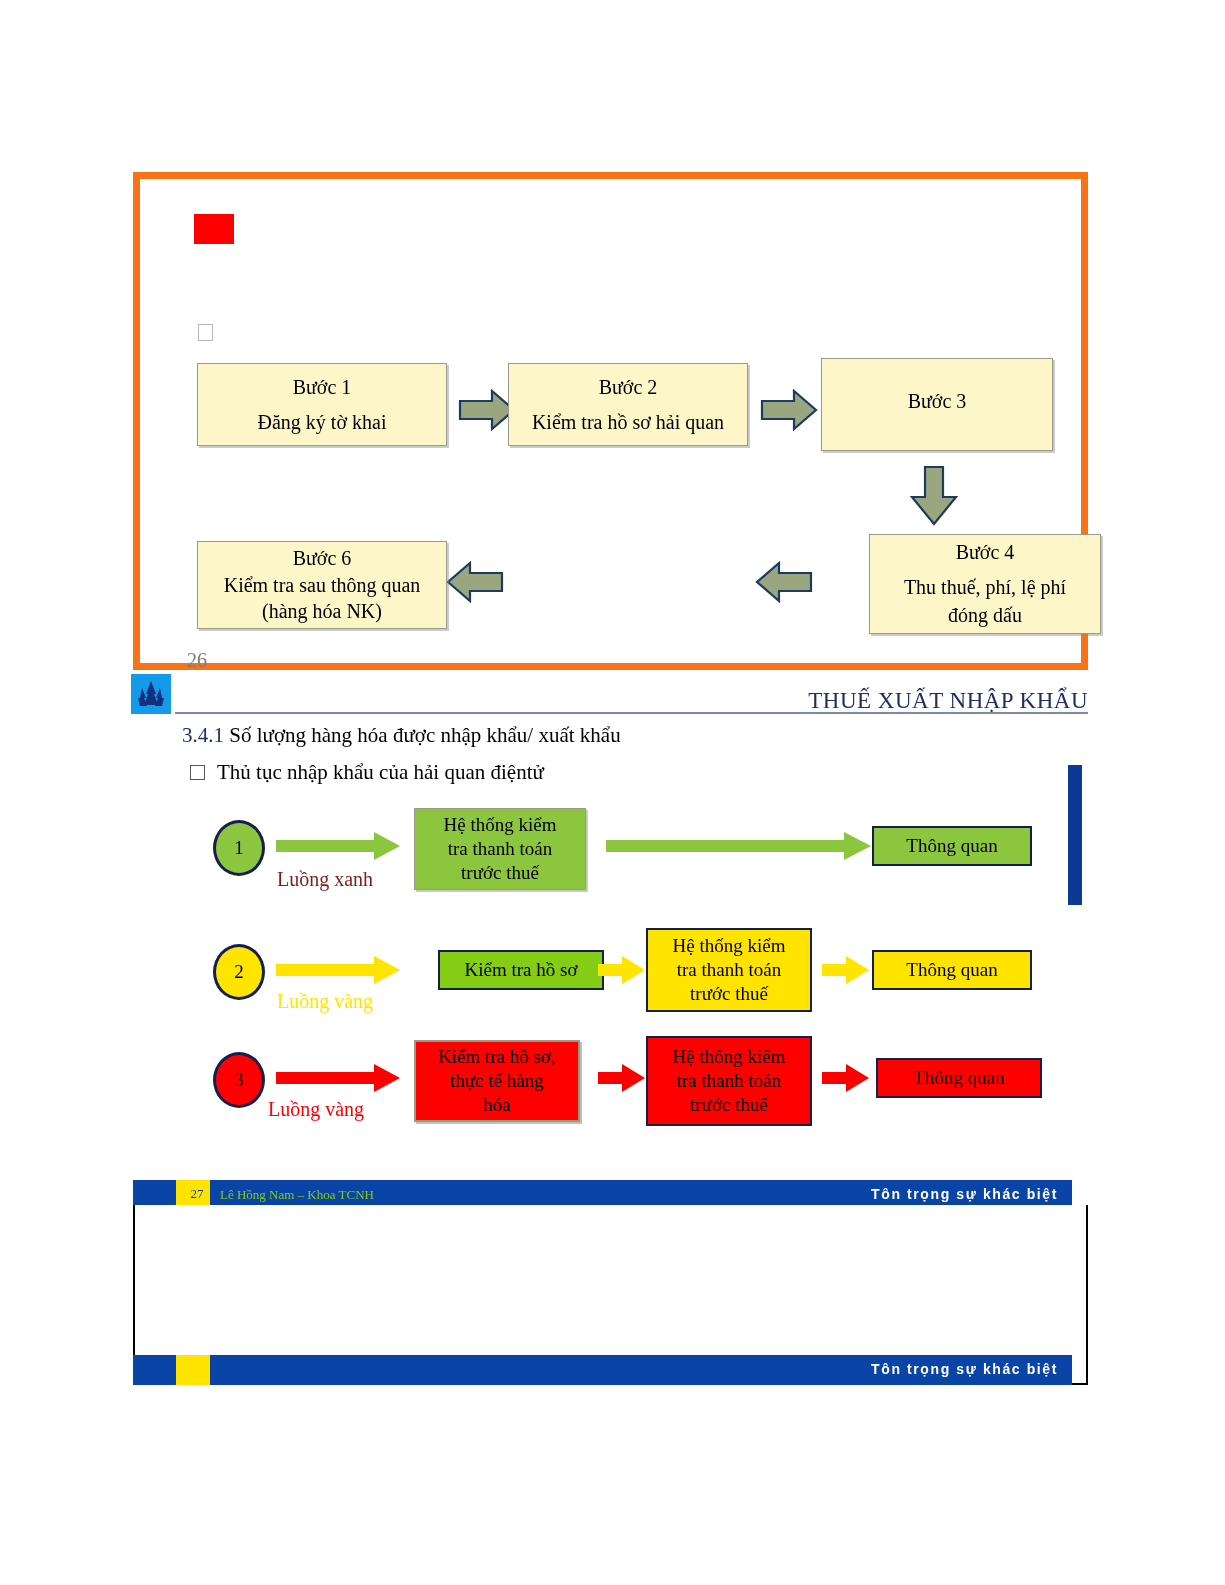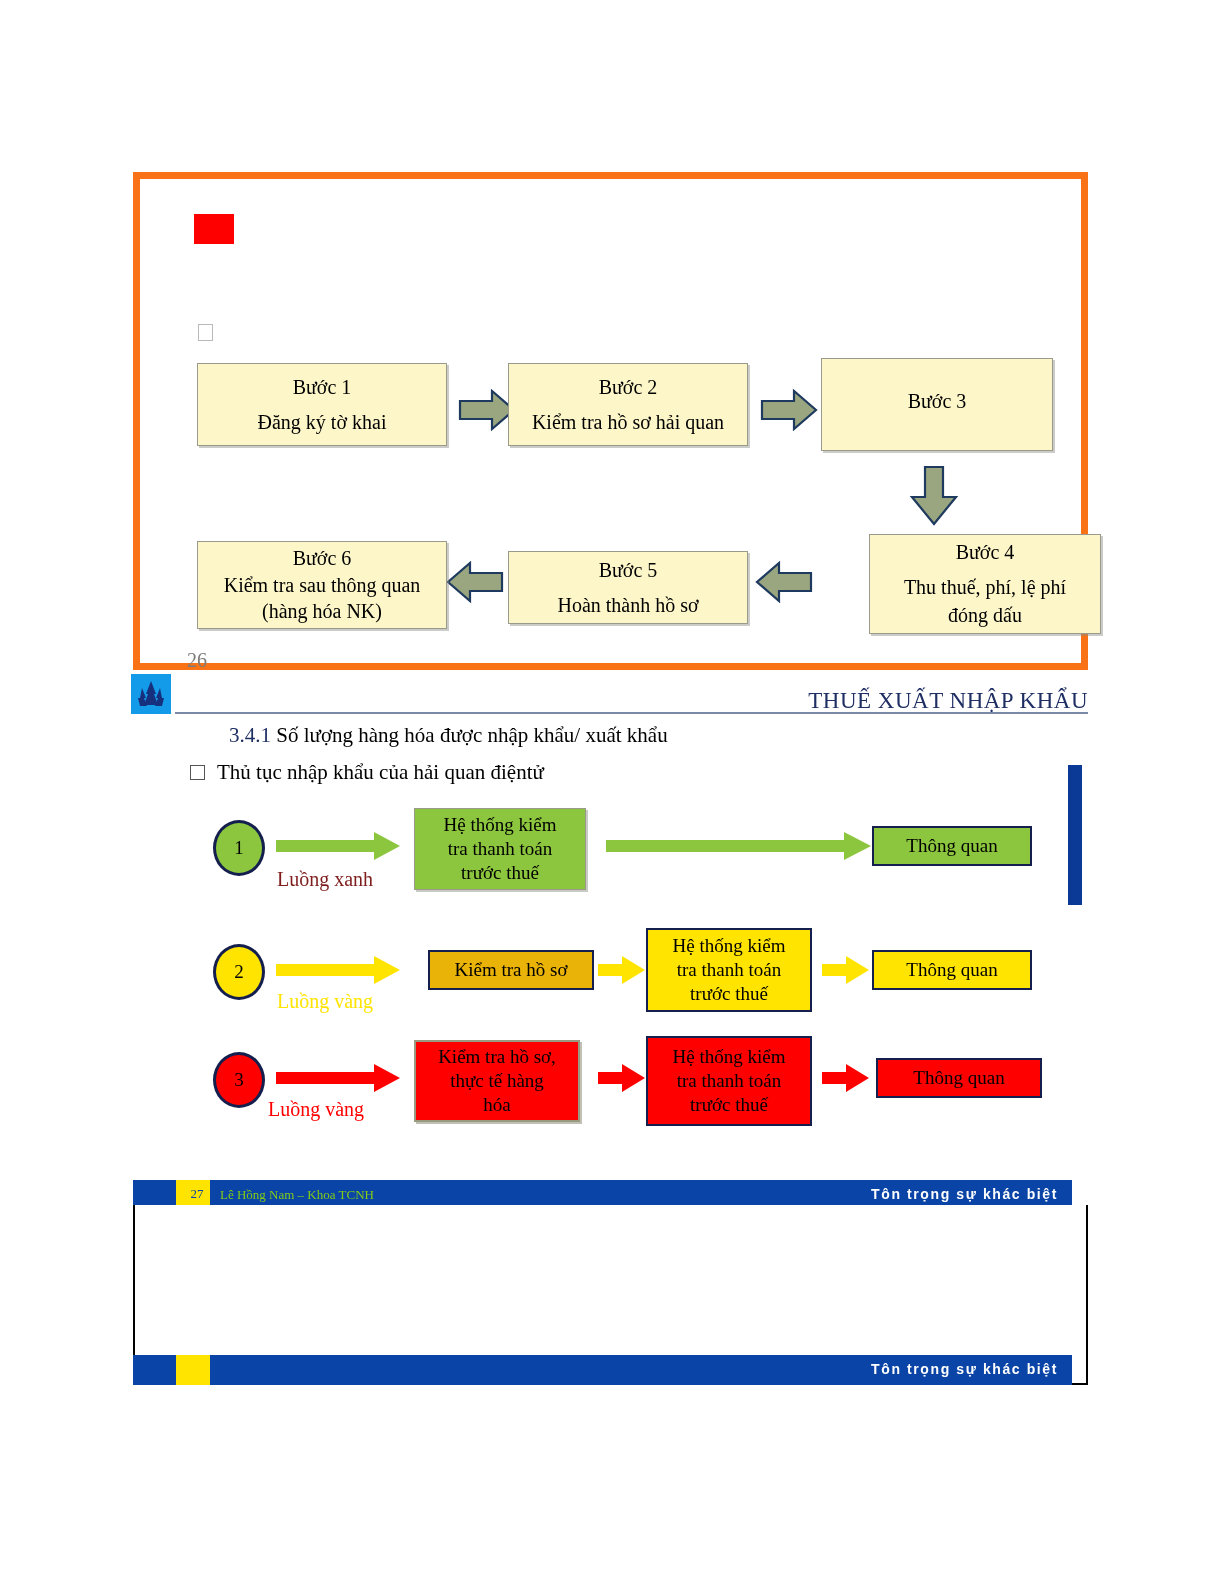--- a/index.html
+++ b/index.html
@@ -21,21 +21,21 @@
   .sg{fill:#9aa67f;stroke:#1f3a5f;stroke-width:2.2;}
 
   #pagenum26{position:absolute;left:47px;top:470px;font-size:20px;color:#7b7b7b;font-family:Liberation Serif, serif;}
 
   
   #logo-badge{position:absolute;left:131px;top:674px;width:40px;height:40px;background:#139ae8;}
   #header-line{position:absolute;left:175px;top:712px;width:913px;height:2px;background:#7a8aa8;}
   #header-title{position:absolute;right:137px;top:688px;font-size:23px;letter-spacing:.5px;color:#1f2f63;font-family:"Liberation Serif",serif;white-space:nowrap;}
 
   
-  #sec-head{position:absolute;left:182px;top:723px;font-size:21px;font-family:"Liberation Serif",serif;white-space:nowrap;margin-left:47px;}
+  #sec-head{position:absolute;left:182px;top:723px;font-size:21px;font-family:"Liberation Serif",serif;white-space:nowrap;}
   #sec-head .num{color:#1f2f63;}
   #sub-bullet-row{position:absolute;left:190px;top:760px;display:flex;align-items:center;gap:12px;font-size:21px;white-space:nowrap;}
   #sub-bullet-row .sqb{display:inline-block;width:13px;height:13px;border:1px solid #555;}
 
   #blue-vbar{position:absolute;left:1068px;top:765px;width:14px;height:140px;background:#0a3a96;}
 
   
   .flow-circle{position:absolute;border:3px solid #141f4e;border-radius:50%;width:46px;height:50px;
      display:flex;align-items:center;justify-content:center;font-size:19px;font-family:"Liberation Serif",serif;}
   .flow-label{position:absolute;font-size:20px;font-family:"Liberation Serif",serif;white-space:nowrap;}
@@ -88,24 +88,20 @@
   <div class="pbox" style="left:681px;top:355px;width:232px;height:100px;margin-left:48px;">
     <span class="ln ttl">Bước  4</span>
     <span class="ln">Thu thuế, phí, lệ phí</span>
     <span class="ln">đóng dấu</span>
   </div>
 
   <svg class="larrow" style="left:615px;top:382px;" width="58" height="42" viewBox="0 0 58 42">
     <polygon class="sg" points="56,12 24,12 24,2 2,21 24,40 24,30 56,30"></polygon>
   </svg>
 
-  <div class="pbox" style="left:368px;top:372px;width:240px;height:73px;">
-    <span class="ln ttl">Bước  5</span>
-    <span class="ln">Hoàn  thành hồ sơ</span>
-  </div>
 
   <svg class="larrow" style="left:306px;top:382px;" width="58" height="42" viewBox="0 0 58 42">
     <polygon class="sg" points="56,12 24,12 24,2 2,21 24,40 24,30 56,30"></polygon>
   </svg>
 
   <div class="pbox" style="left:57px;top:362px;width:250px;height:88px;line-height:1.32;">
     <span class="ln">Bước  6</span>
     <span class="ln">Kiểm tra sau thông quan</span>
     <span class="ln">(hàng hóa NK)</span>
   </div>
@@ -155,21 +151,21 @@
   <span>Thông quan</span>
 </div>
 
 <div class="flow-circle" style="left:213px;top:944px;background:#ffe400;">
   <span>2</span>
 </div>
 <svg style="position:absolute;left:276px;top:956px;" width="125" height="28" viewBox="0 0 125 28">
   <polygon points="0,8 98,8 98,0 124,14 98,28 98,20 0,20" fill="#ffe400"></polygon>
 </svg>
 <div class="flow-label" style="left:277px;top:990px;color:#ffe400;">Luồng vàng</div>
-<div class="fbox" style="left:428px;top:950px;width:166px;height:40px;background:#eab308;border:2.5px solid #141f4e;">
+<div class="fbox" style="left:438px;top:950px;width:166px;height:40px;background:#84cc16;border:2.5px solid #141f4e;">
   <span>Kiểm tra hồ sơ</span>
 </div>
 <svg style="position:absolute;left:598px;top:956px;" width="48" height="28" viewBox="0 0 48 28">
   <polygon points="0,8 24,8 24,0 47,14 24,28 24,20 0,20" fill="#ffe400"></polygon>
 </svg>
 <div class="fbox" style="left:646px;top:928px;width:166px;height:84px;background:#ffe400;border:2.5px solid #141f4e;">
   <span>Hệ thống kiểm</span>
   <span>tra thanh toán</span>
   <span>trước thuế</span>
 </div>

